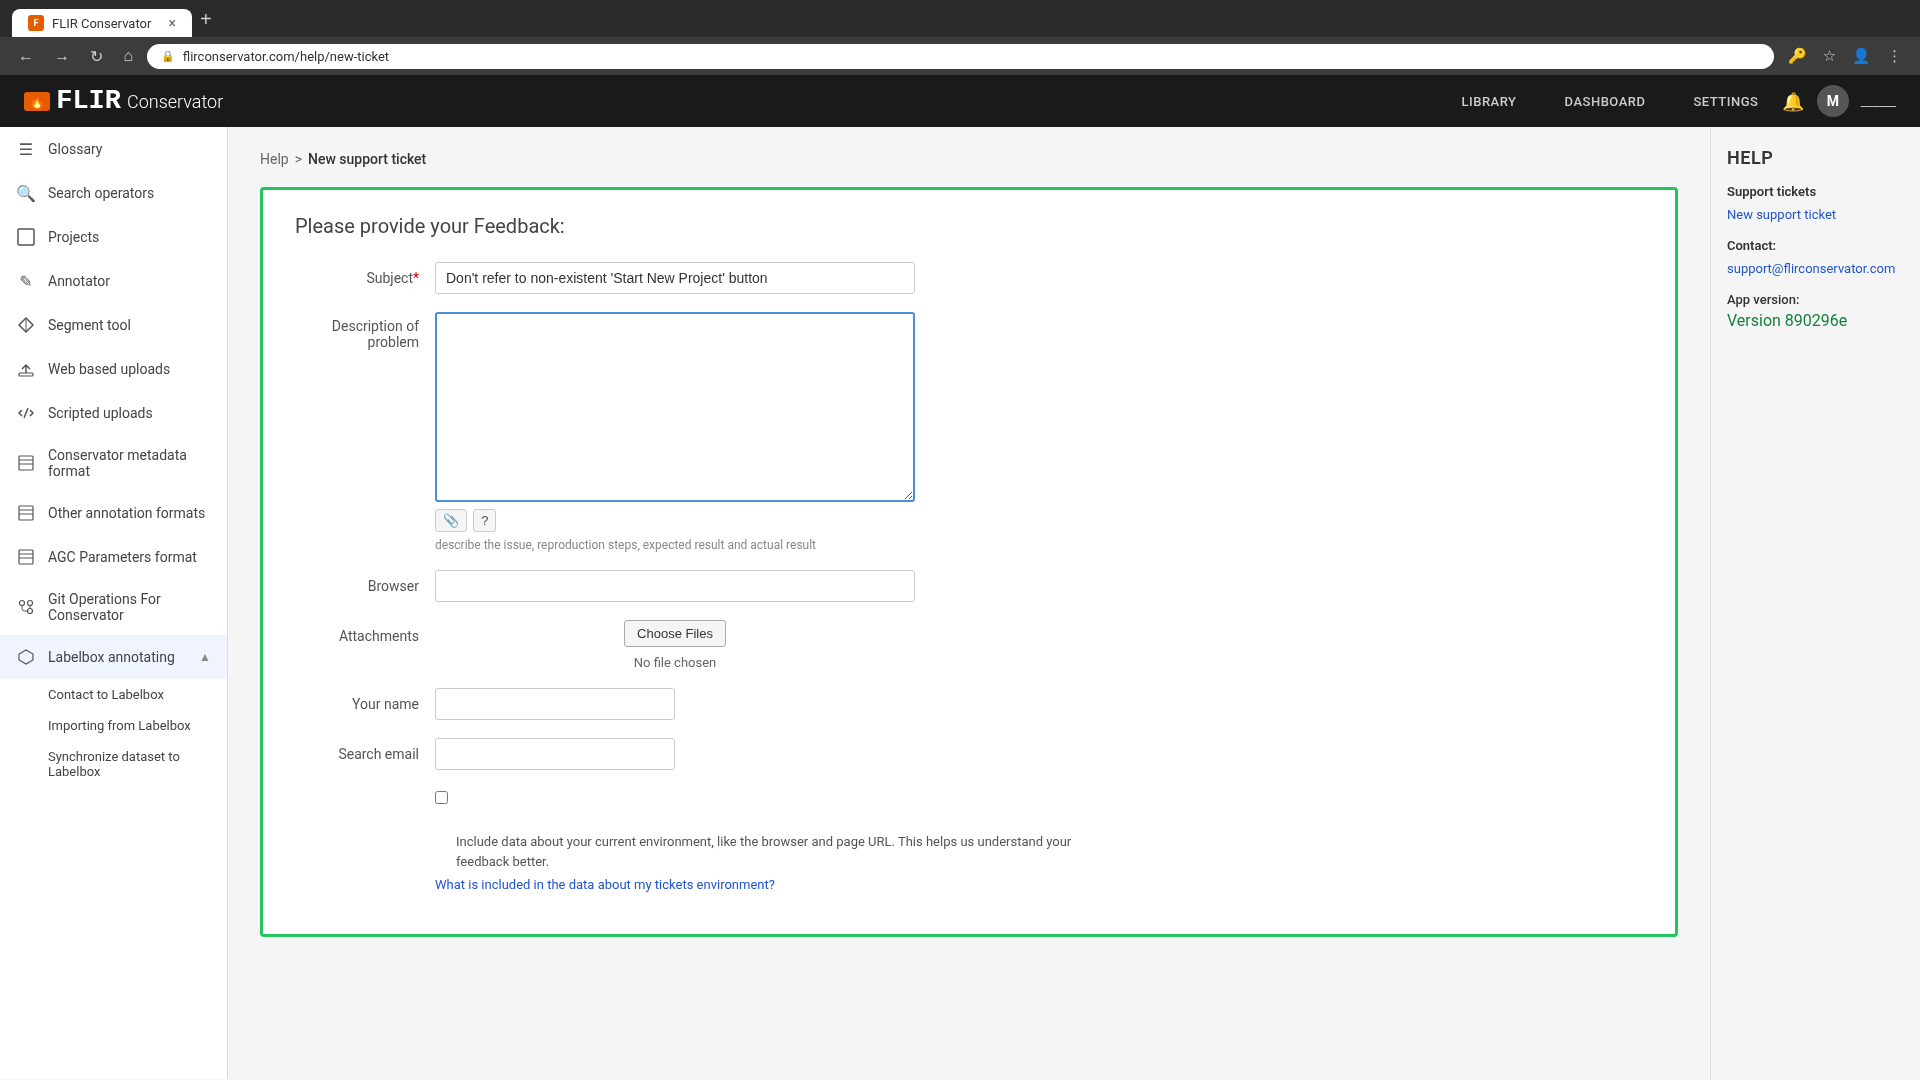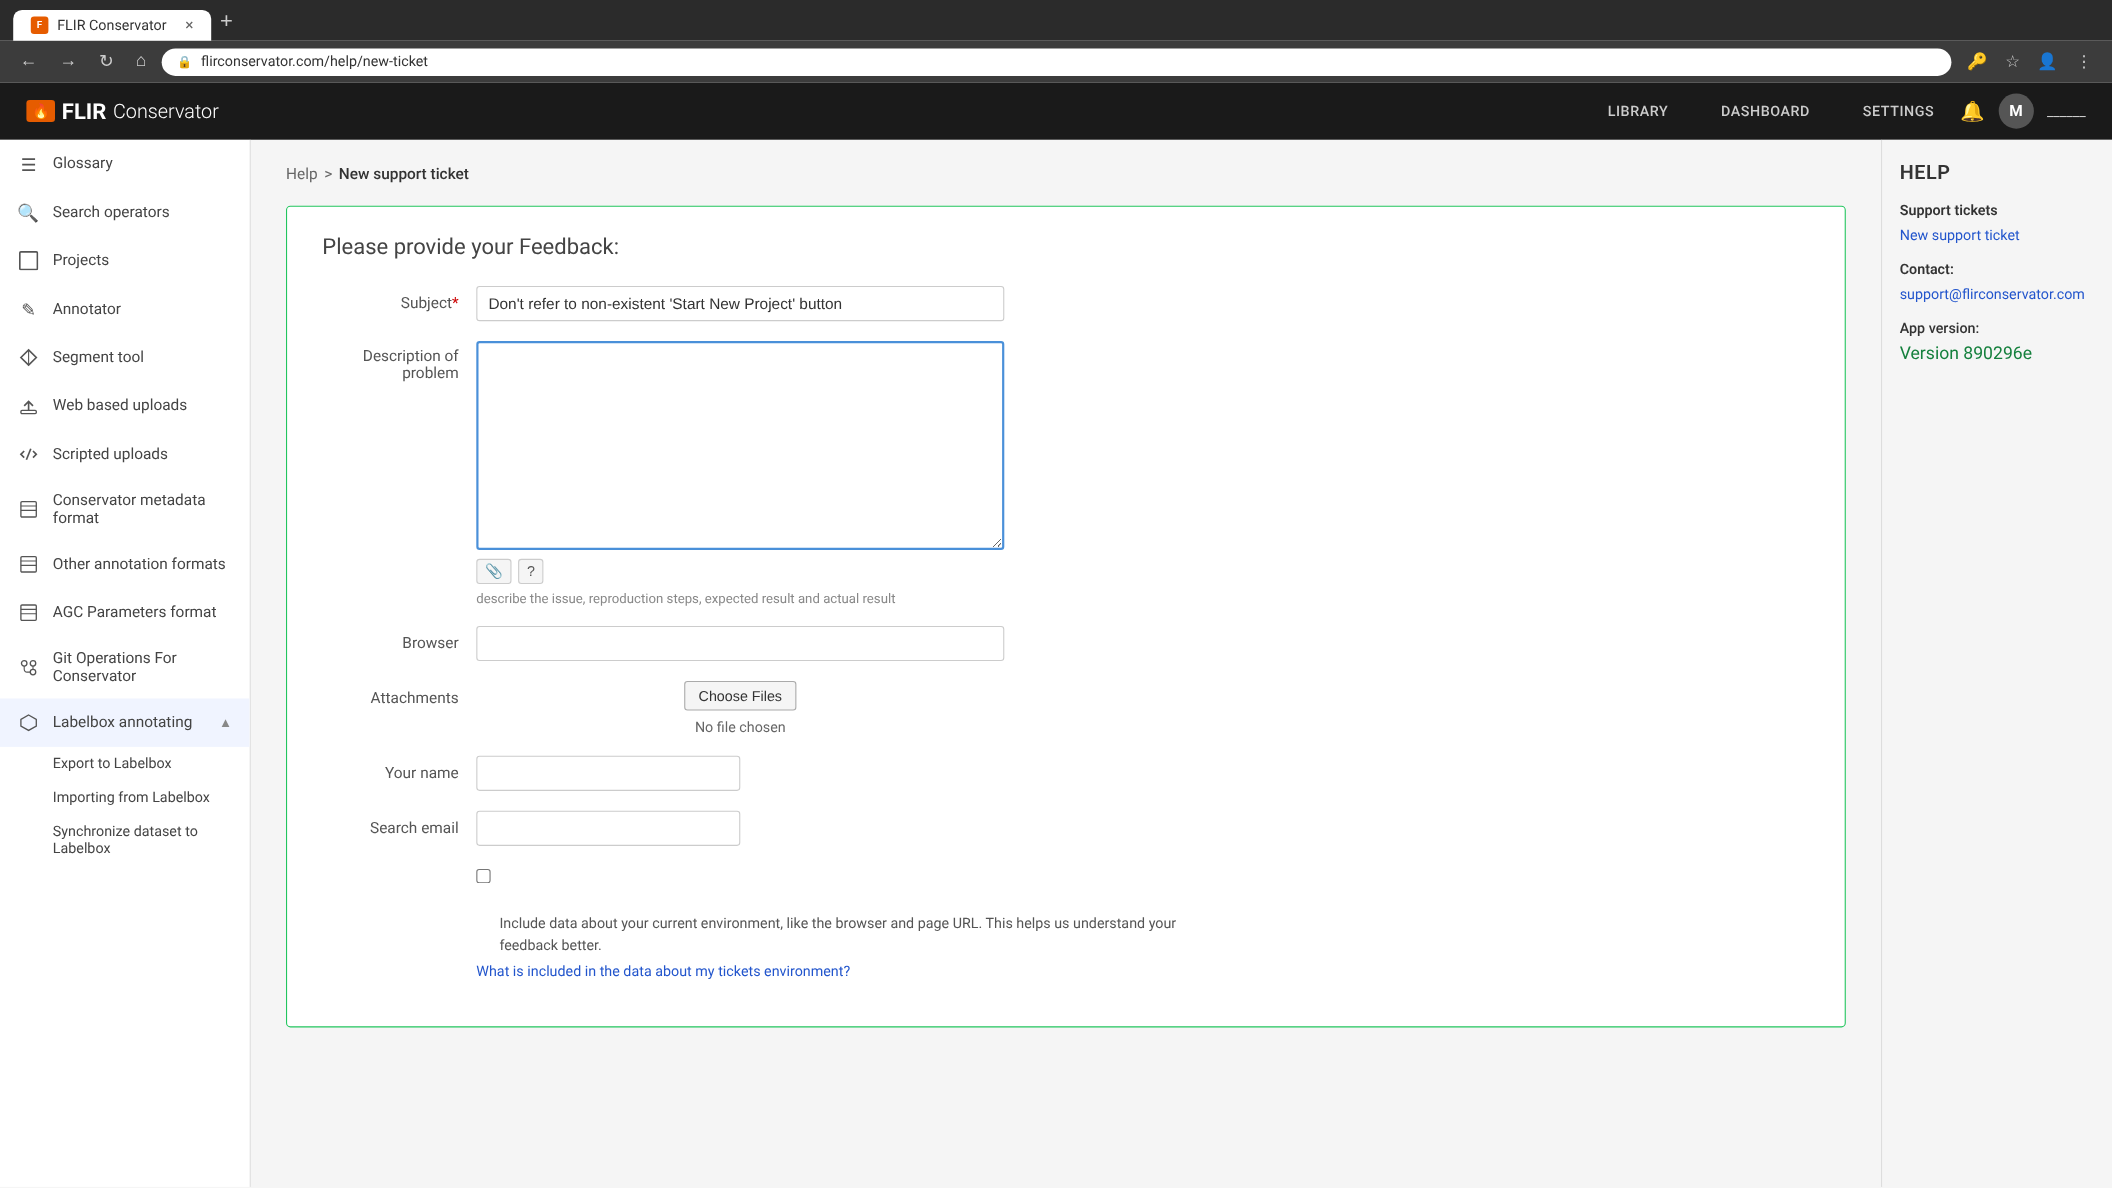--- a/index.html
+++ b/index.html
@@ -17,21 +17,21 @@
     .address-bar { flex: 1; background: #fff; border: none; border-radius: 20px; padding: 5px 14px; font-size: 13px; color: #333; display: flex; align-items: center; gap: 8px; }
     .address-bar .lock-icon { color: #666; font-size: 11px; }
     .address-text { color: #333; font-size: 13px; }
     .toolbar-icons { display: flex; gap: 4px; }
     .toolbar-icon { background: none; border: none; color: #ccc; cursor: pointer; padding: 4px 6px; font-size: 15px; border-radius: 3px; }
 
     
     .app { display: flex; flex-direction: column; height: calc(1080px - 76px); }
     .app-header { background: #1a1a1a; color: white; padding: 0 24px; display: flex; align-items: center; height: 52px; flex-shrink: 0; }
     .app-logo { display: flex; align-items: center; gap: 6px; margin-right: auto; }
-    .logo-flir { font-size: 20px; font-weight: bold; color: white; }
+    .logo-flir { font-size: 27px; font-weight: bold; color: white; font-family: Liberation Mono, monospace; }
     .logo-conservator { font-size: 18px; color: white; font-weight: 300; }
     .app-nav { display: flex; gap: 48px; margin-right: 24px; }
     .app-nav a { color: #ccc; text-decoration: none; font-size: 13px; letter-spacing: 0.5px; font-weight: 500; }
     .header-right { display: flex; align-items: center; gap: 12px; }
     .bell-icon { color: #ccc; font-size: 18px; cursor: pointer; }
     .user-avatar { width: 32px; height: 32px; background: #555; border-radius: 50%; display: flex; align-items: center; justify-content: center; color: white; font-weight: bold; font-size: 14px; }
     .username-label { color: #ccc; font-size: 13px; }
 
     
     .main-layout { display: flex; flex: 1; overflow: hidden; }
@@ -43,21 +43,21 @@
     .sidebar-item.expanded { background: #f0f4ff; }
     .sidebar-sub-item { padding: 8px 16px 8px 48px; cursor: pointer; color: #444; font-size: 13px; }
     .sidebar-expand-icon { margin-left: auto; font-size: 12px; color: #888; }
 
     
     .content-area { flex: 1; overflow-y: auto; padding: 24px 32px; position: relative; }
     .breadcrumb { display: flex; align-items: center; gap: 6px; margin-bottom: 20px; font-size: 14px; color: #666; }
     .breadcrumb a { color: #666; text-decoration: none; }
     .breadcrumb-current { color: #333; font-weight: 500; }
 
-    .feedback-card { background: #fff; border: 1px solid #22c55e; border-radius: 4px; padding: 24px 32px; }
+    .feedback-card { background: #fff; border: 3px solid #22c55e; border-radius: 4px; padding: 24px 32px; }
     .feedback-title { font-size: 20px; color: #444; margin-bottom: 24px; font-weight: 400; }
 
     .form-row { display: flex; align-items: flex-start; margin-bottom: 18px; }
     .form-label { width: 140px; text-align: right; padding-right: 16px; padding-top: 8px; font-size: 14px; color: #555; flex-shrink: 0; }
     .form-control { flex: 1; max-width: 480px; }
     .form-input { width: 100%; border: 1px solid #ccc; border-radius: 3px; padding: 7px 10px; font-size: 14px; color: #333; outline: none; }
     .form-textarea { width: 100%; border: 2px solid #4a90d9; border-radius: 3px; padding: 8px 10px; font-size: 14px; color: #333; outline: none; resize: vertical; height: 190px; }
     .textarea-hint { font-size: 12px; color: #888; margin-top: 6px; }
     .textarea-toolbar { display: flex; gap: 6px; margin-top: 4px; }
     .textarea-toolbar-btn { background: #f5f5f5; border: 1px solid #ccc; border-radius: 3px; padding: 3px 7px; cursor: pointer; font-size: 13px; color: #555; }
@@ -227,21 +227,21 @@
       </a>
       <a class="sidebar-item expanded">
         <span class="icon">
           <svg width="18" height="18" viewBox="0 0 18 18" fill="none">
               <polygon points="9,2 16,6 16,12 9,16 2,12 2,6" stroke="#555" stroke-width="1.2" fill="none"></polygon>
             </svg>
         </span>
         <span>Labelbox annotating</span>
         <span class="sidebar-expand-icon">▲</span>
       </a>
-      <div class="sidebar-sub-item">Export to Labelbox</div>
+      <div class="sidebar-sub-item">Contact to Labelbox</div>
       <div class="sidebar-sub-item">Importing from Labelbox</div>
       <div class="sidebar-sub-item">Synchronize dataset to Labelbox</div>
     </div>
 
     <div class="content-area">
       <div class="breadcrumb">
         <a>Help</a>
         <span>&gt;</span>
         <span class="breadcrumb-current">New support ticket</span>
       </div>

